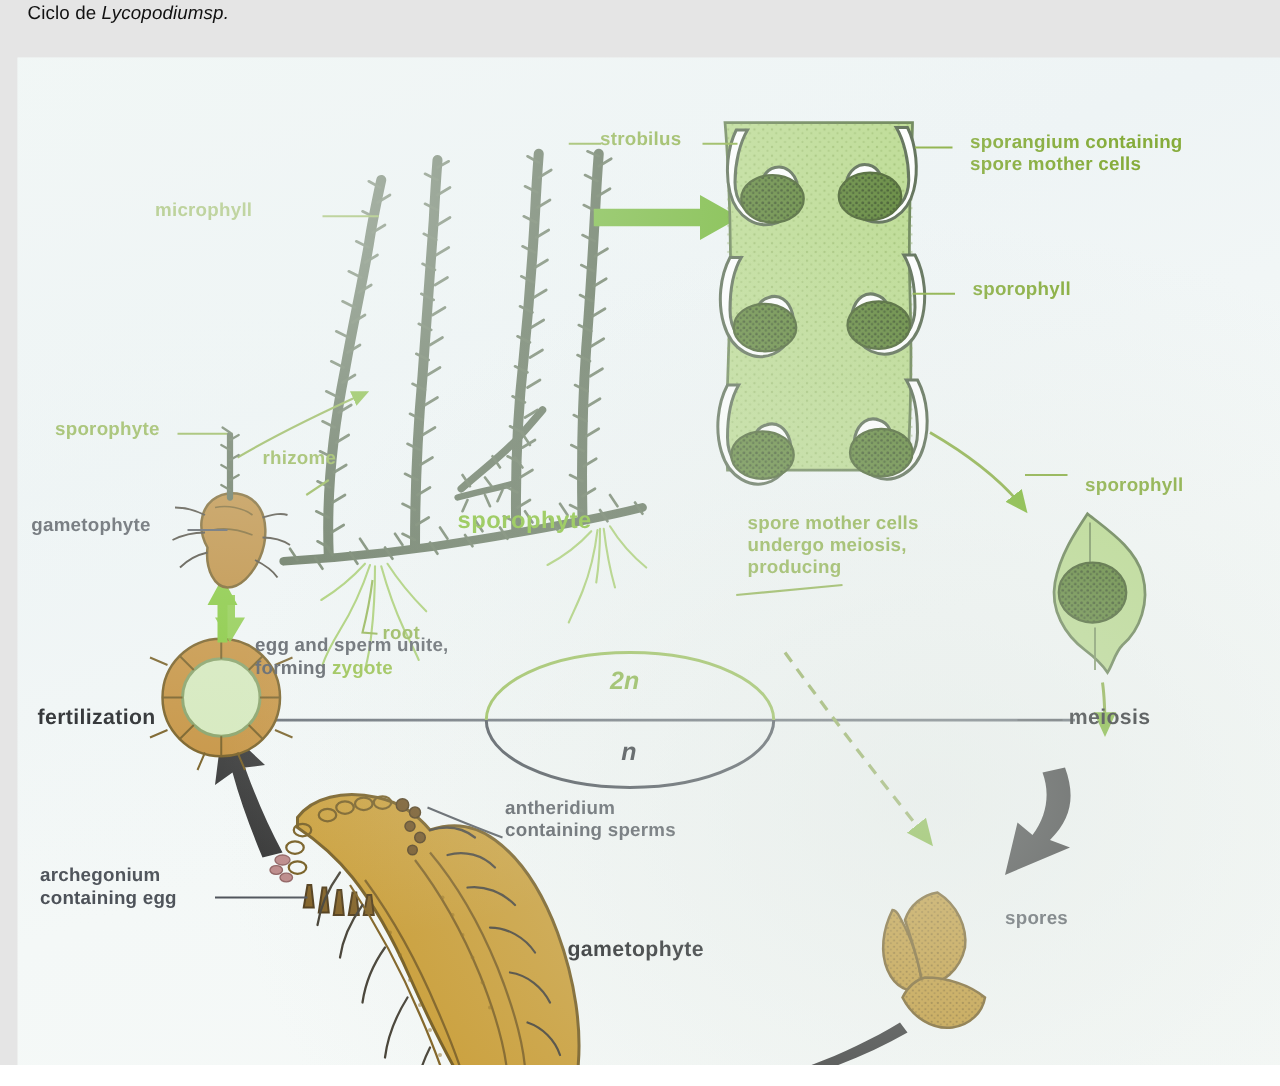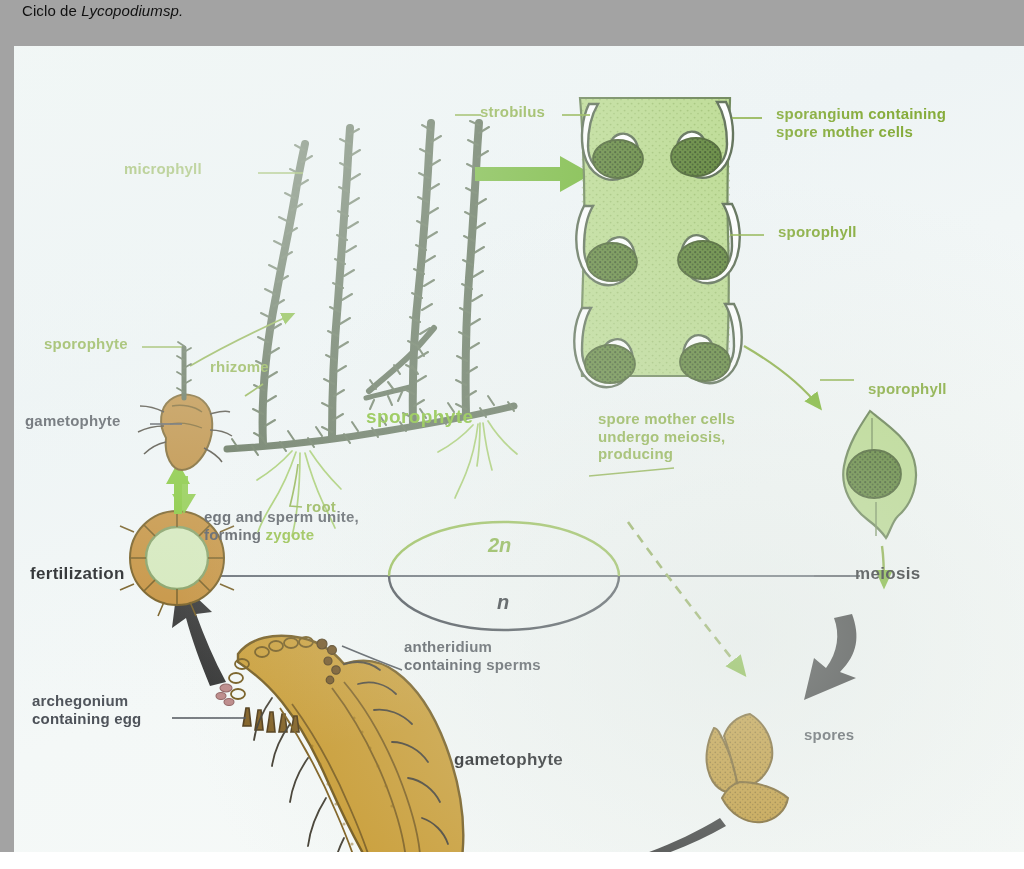--- a/index.html
+++ b/index.html
@@ -6,21 +6,21 @@
     margin: 0;
     padding: 0;
     background: #ffffff;
     font-family: "Liberation Sans", sans-serif;
   }
   #page {
     position: relative;
     width: 1024px;
     height: 852px;
     overflow: hidden;
-    background: #a3a3a3;
+    background: #e5e5e5;
   }
   #caption {
     position: absolute;
     left: 22px;
     top: 2px;
     font-size: 15px;
     color: #111111;
     letter-spacing: 0.1px;
     white-space: nowrap;
   }

